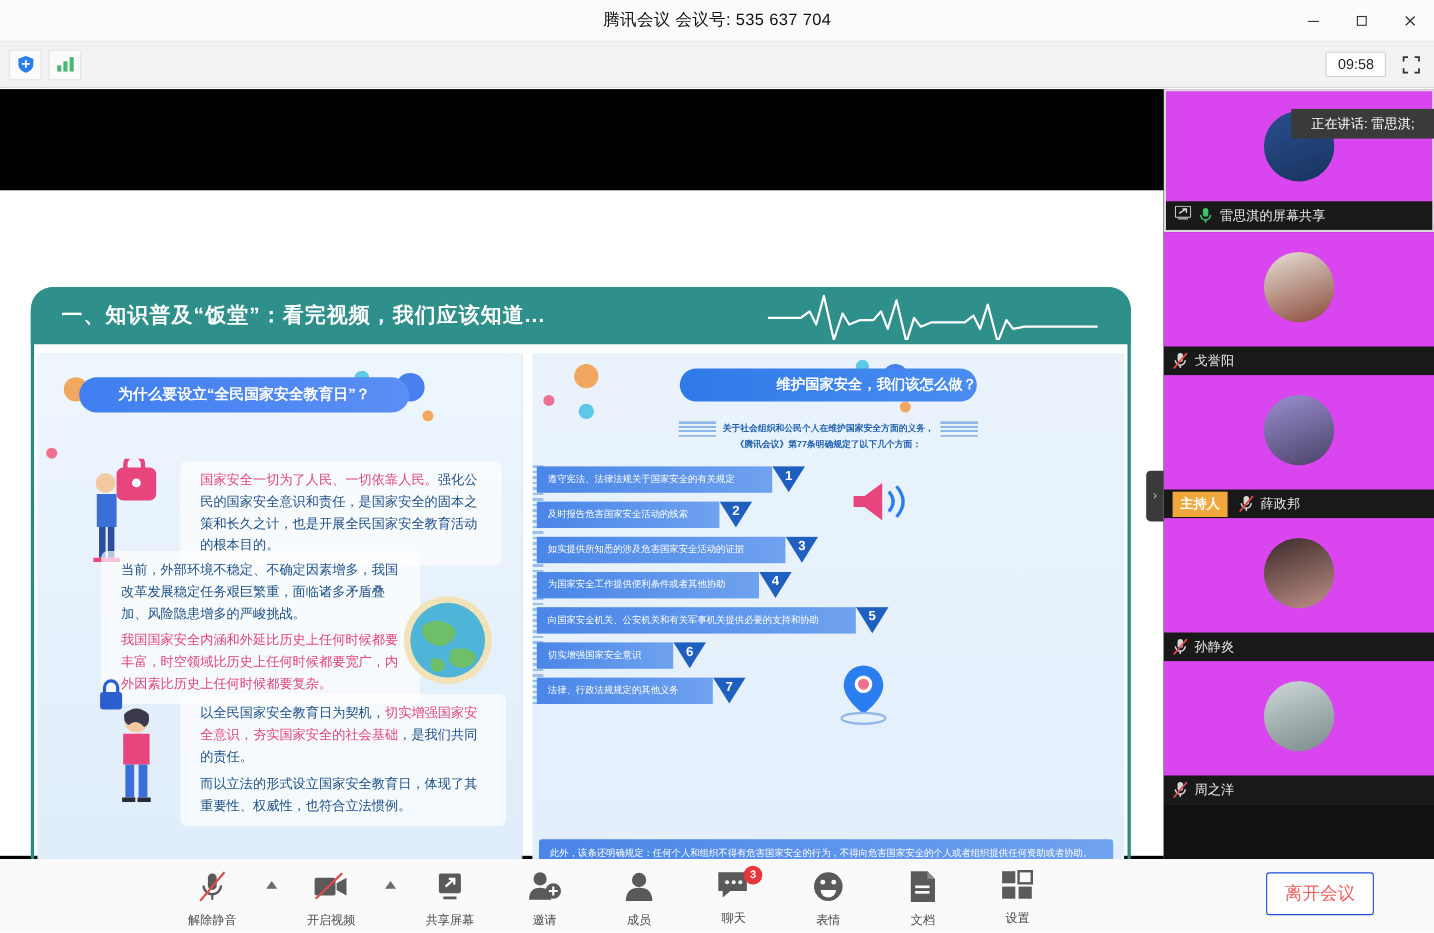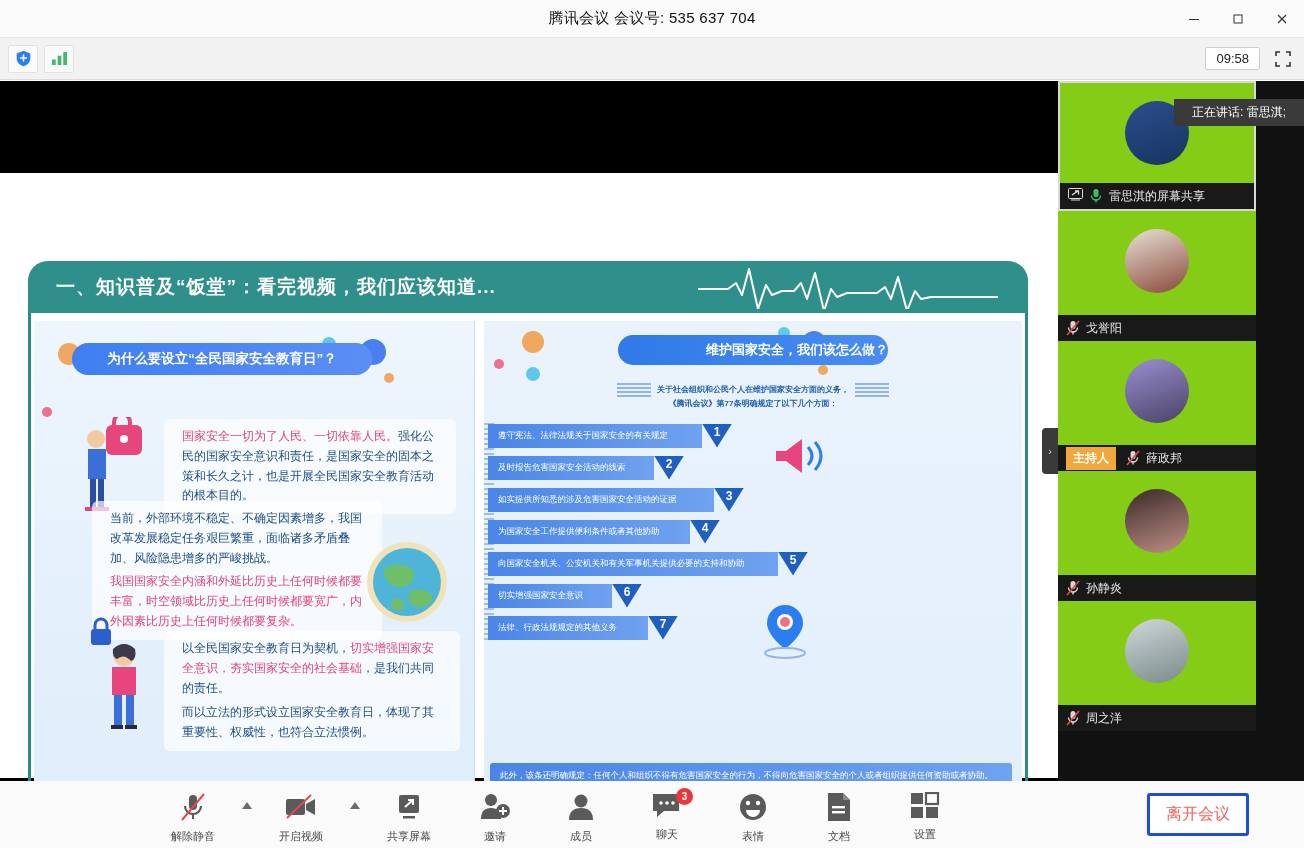--- a/index.html
+++ b/index.html
@@ -91,21 +91,21 @@
     padding:6px 10px; color:#fff; font-size:8.5px; line-height:1.6; }
 
   
   .handle { position:absolute; right:0; top:347px; width:16px; height:46px;
     background:#3a3a3a; border-radius:4px 0 0 4px; display:flex;
     align-items:center; justify-content:center; color:#ccc; font-size:11px; }
 
   
   .sidebar { position:absolute; left:1058px; top:81px; width:246px; height:700px;
     background:#111; overflow:hidden; }
-  .ptile { position:relative; width:198px; height:130px; background:#84cc16; }
+  .ptile { position:relative; width:246px; height:130px; background:#d946ef; }
   .ptile.speaking { border:2px solid #d8d8d8; }
   .pav { position:absolute; left:50%; top:18px; transform:translateX(-50%);
     width:64px; height:64px; border-radius:50%; overflow:hidden; }
   .pname { position:absolute; left:0; right:0; bottom:0; height:26px;
     background:#191919; display:flex; align-items:center; padding-left:8px; gap:6px; }
   .pname-text { color:#e9e9e9; font-size:12px; white-space:nowrap; }
   .host-badge { background:#f0a83c; color:#fff; font-size:12px; font-weight:bold;
     padding:3px 7px; margin-right:4px; }
   .tooltip { position:absolute; right:0; top:18px; background:#3a3a3a;
     color:#fff; font-size:12px; padding:5px 18px; white-space:nowrap; z-index:30; }
@@ -116,21 +116,21 @@
   .tools { display:flex; align-items:flex-start; margin-left:150px; gap:0; }
   .tool { width:86px; display:flex; flex-direction:column; align-items:center;
     padding-top:6px; position:relative; }
   .tool-lab { font-size:11px; color:#4a4a4a; margin-top:3px; white-space:nowrap; }
   .caret { width:0;height:0;border-left:5px solid transparent;border-right:5px solid transparent;
     border-bottom:7px solid #6b6b6b; margin-top:16px; }
   .caret-wrap { width:22px; display:flex; justify-content:center; align-items:flex-start; }
   .badge { position:absolute; top:2px; left:52px; background:#e8373c; color:#fff;
     font-size:10px; border-radius:9px; min-width:17px; height:17px;
     display:flex; align-items:center; justify-content:center; font-weight:bold; }
-  .leave { position:absolute; right:55px; top:12px; border:3px solid #1d4ed8;
+  .leave { position:absolute; right:55px; top:12px; border:1px solid #1d4ed8;
     color:#f2605f; background:#fff; font-size:16px; padding:8px 16px; border-radius:3px; }
 </style>
 </head>
 <body>
 
 <div class="titlebar">
   <div class="titlebar-title">腾讯会议 会议号: 535 637 704</div>
   <div class="wincontrols">
     <div class="wbtn">
       <svg width="12" height="12" viewBox="0 0 12 12">

